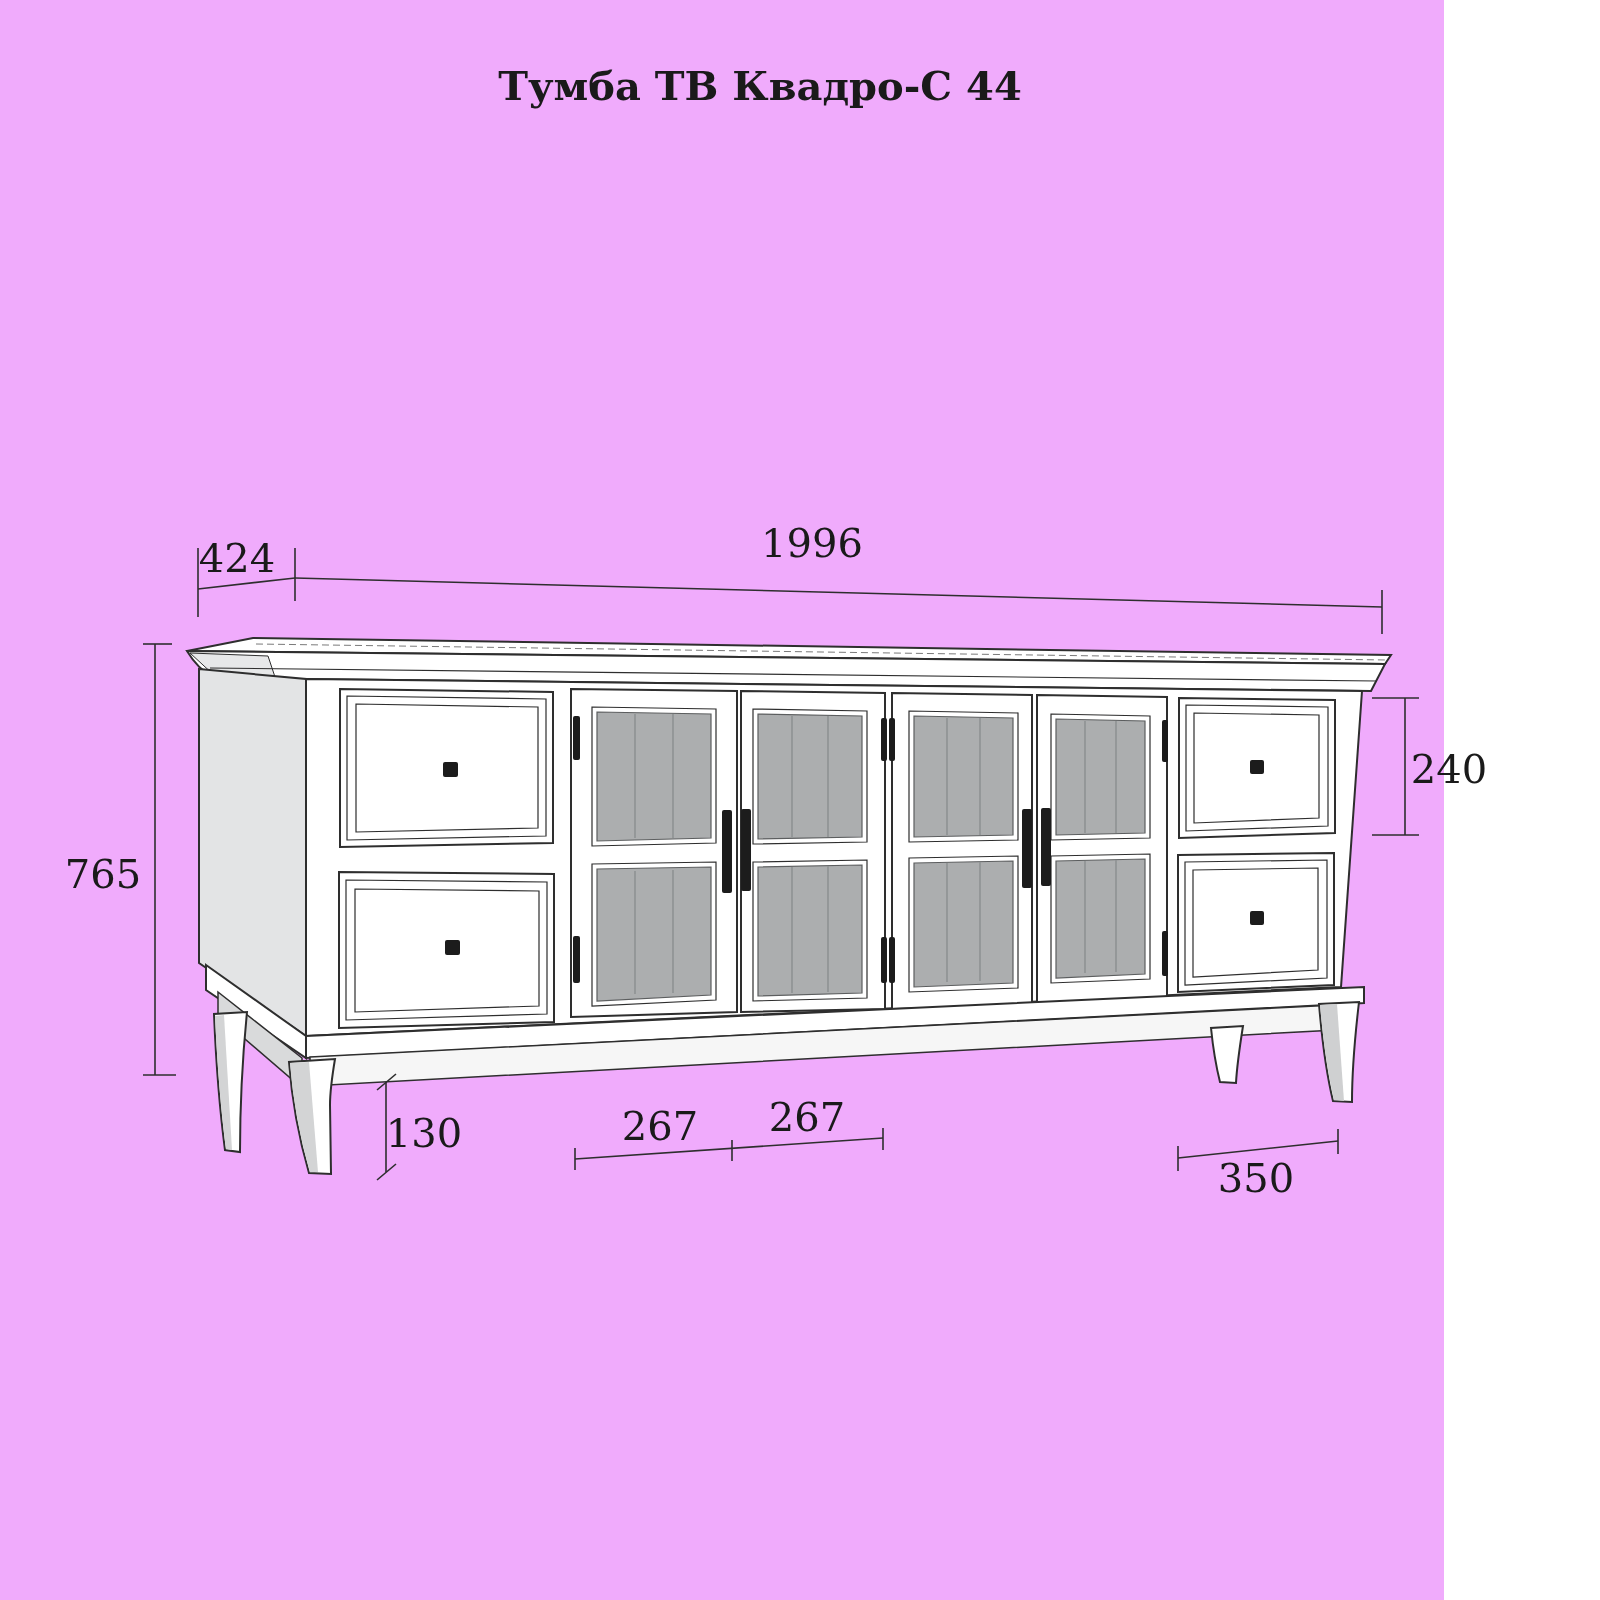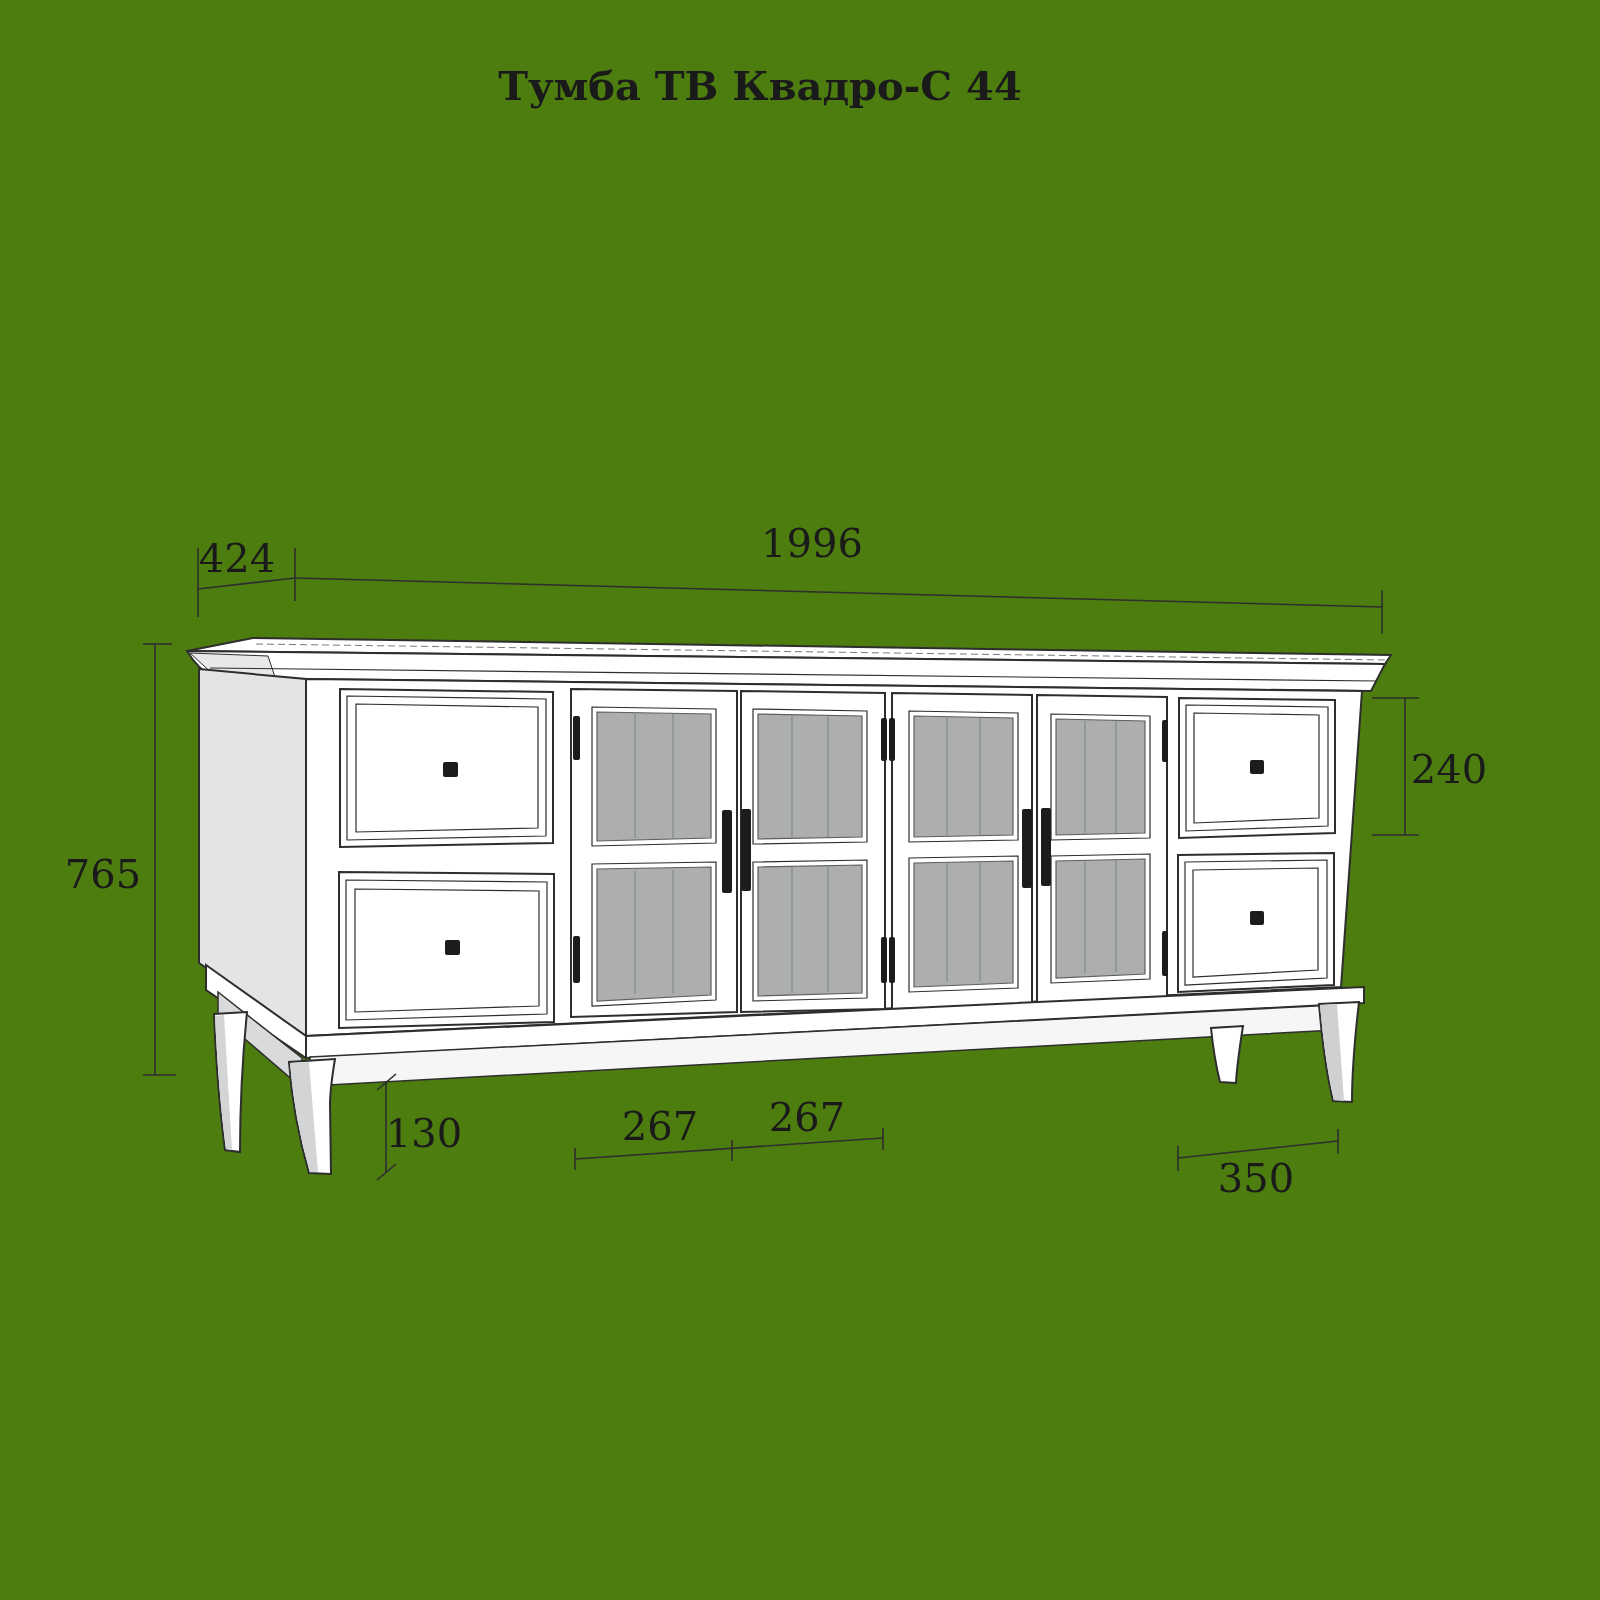--- a/index.html
+++ b/index.html
@@ -1,19 +1,19 @@
 <!DOCTYPE html>
 <html><head>
 <meta charset="utf-8">
 <style>
   html,body { margin:0; padding:0; background:#ffffff; }
   .canvas {
     position:relative;
-    width:1600px; height:1600px;
-    background:#4d7c0f;
+    width:1444px; height:1600px;
+    background:#f0abfc;
     font-family:"DejaVu Serif", serif;
   }
   svg text {
     font-family:"DejaVu Serif", serif;
     fill:#1a1a1a;
   }
   .title-text  { font-size:40px; font-weight:bold; }
   .dim-label   { font-size:40px; font-weight:normal; }
   .outline     { fill:#ffffff; stroke:#2e2e2e; stroke-width:2; }
   .outline-thin{ fill:none;    stroke:#2e2e2e; stroke-width:1.2; }

